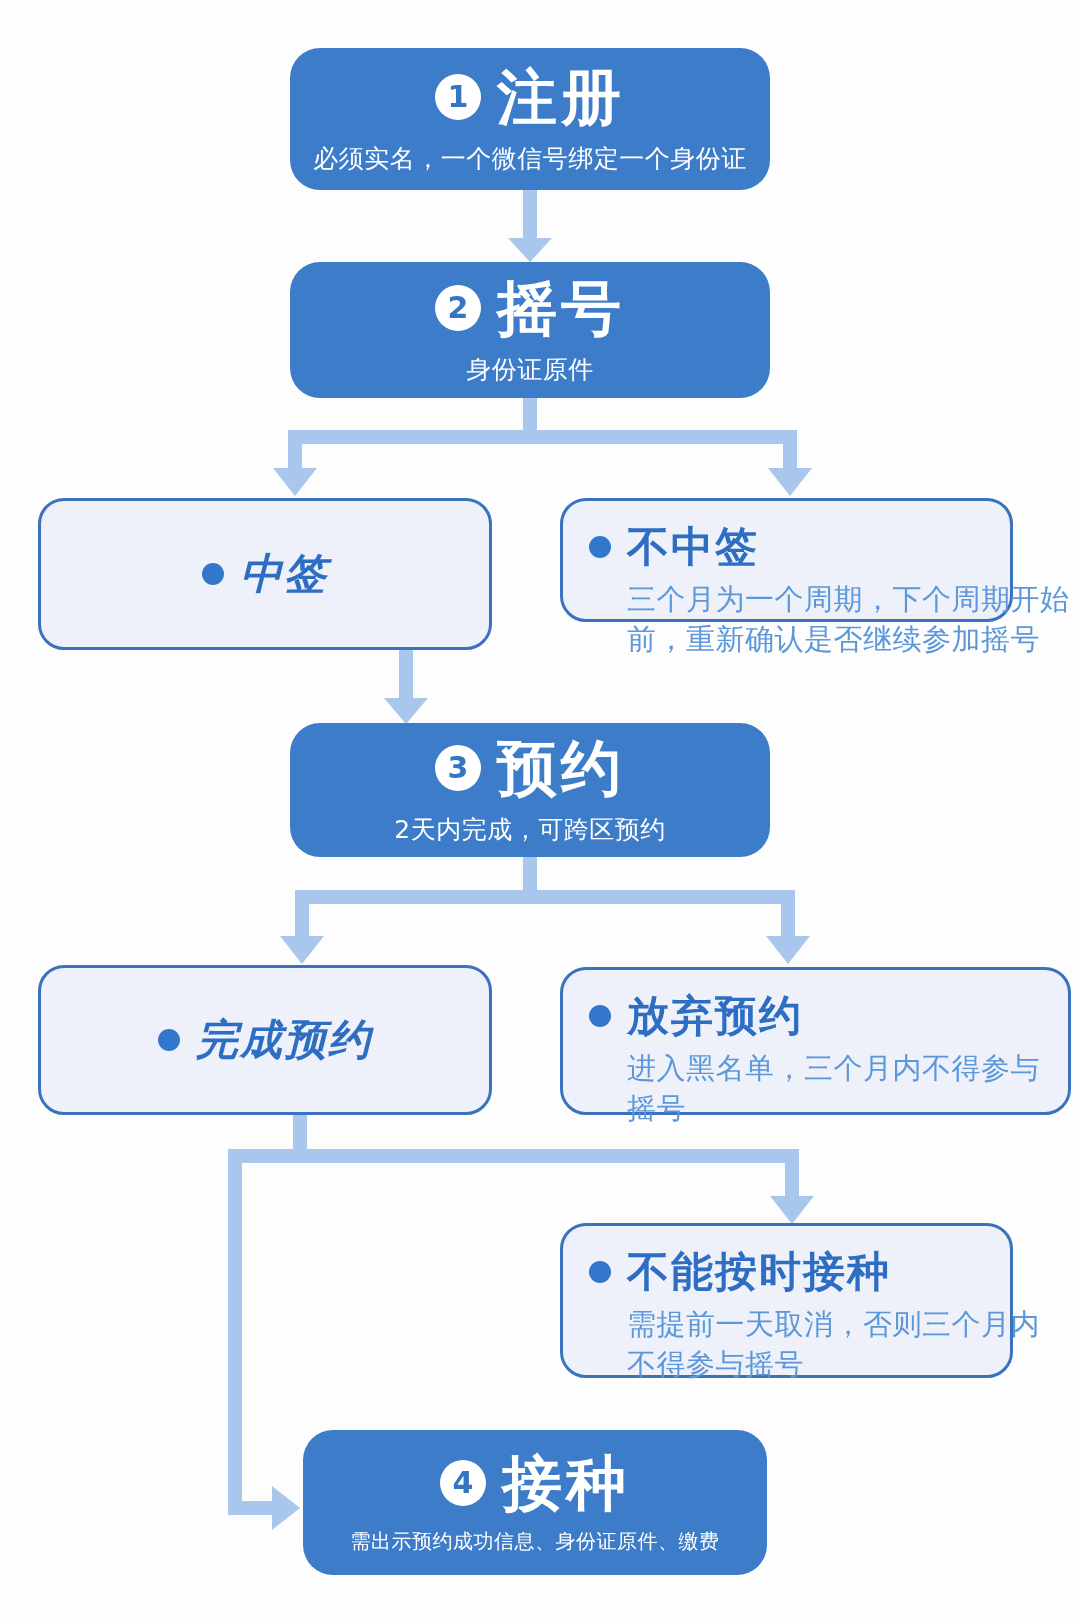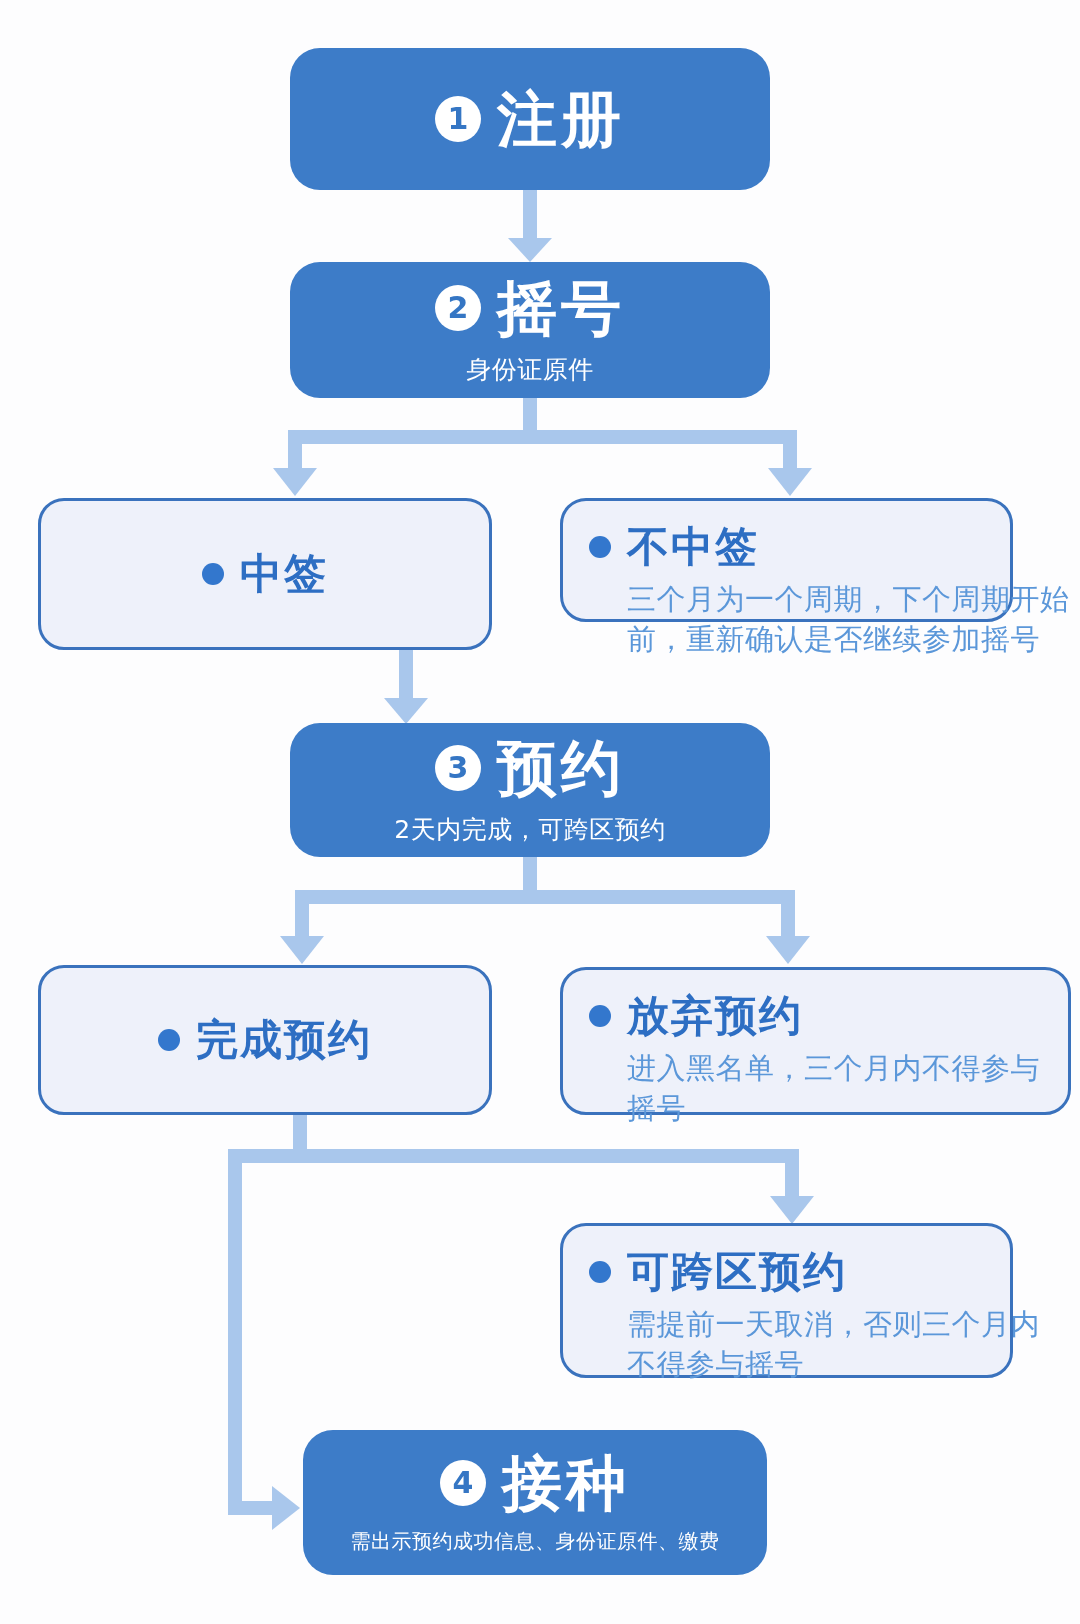--- a/index.html
+++ b/index.html
@@ -29,21 +29,21 @@
   
   .outcome{
     position:absolute;z-index:1;background:#eef1fa;border:3px solid #3a72bd;
     border-radius:26px;
   }
   .outcome-head{display:flex;align-items:center;gap:16px;}
   .dot{
     width:22px;height:22px;border-radius:50%;background:#3377cd;flex:0 0 auto;
   }
   .outcome-title{font-size:42px;font-weight:700;color:#2d6ec3;letter-spacing:2px;line-height:1.15;}
-  .outcome.center-box{display:flex;align-items:center;justify-content:center;}
+  .outcome.center-box{display:flex;align-items:center;justify-content:center;font-style:italic;}
   .outcome.detail-box{padding:22px 24px 0 26px;}
   .outcome-body{margin-left:38px;margin-top:8px;font-size:29px;color:#5b97d9;line-height:1.38;letter-spacing:0.5px;}
   .outcome-body div{white-space:nowrap;}
 </style>
 </head>
 <body>
 
 <div id="canvas">
 
   <svg id="connectors" width="1080" height="1624" viewBox="0 0 1080 1624">
@@ -69,20 +69,21 @@
       <polygon points="770,1196 814,1196 792,1224"></polygon>
       <polygon points="272,1486 272,1530 300,1508"></polygon>
     </g>
   </svg>
 
   <div class="step" style="left:290px;top:48px;width:480px;height:142px;">
     <div class="step-title-row">
       <span class="num-circle">1</span>
       <span class="step-title">注册</span>
     </div>
+    <div class="step-subtitle">必须实名，一个微信号绑定一个身份证</div>
   </div>
 
   <div class="step" style="left:290px;top:262px;width:480px;height:136px;">
     <div class="step-title-row">
       <span class="num-circle">2</span>
       <span class="step-title">摇号</span>
     </div>
     <div class="step-subtitle">身份证原件</div>
   </div>
 
@@ -126,21 +127,21 @@
     </div>
     <div class="outcome-body">
       <div>进入黑名单，三个月内不得参与</div>
       <div>摇号</div>
     </div>
   </div>
 
   <div class="outcome detail-box" style="left:560px;top:1223px;width:453px;height:155px;">
     <div class="outcome-head">
       <span class="dot"></span>
-      <span class="outcome-title">可跨区预约</span>
+      <span class="outcome-title">不能按时接种</span>
     </div>
     <div class="outcome-body">
       <div>需提前一天取消，否则三个月内</div>
       <div>不得参与摇号</div>
     </div>
   </div>
 
   <div class="step" style="left:303px;top:1430px;width:464px;height:145px;">
     <div class="step-title-row">
       <span class="num-circle">4</span>

